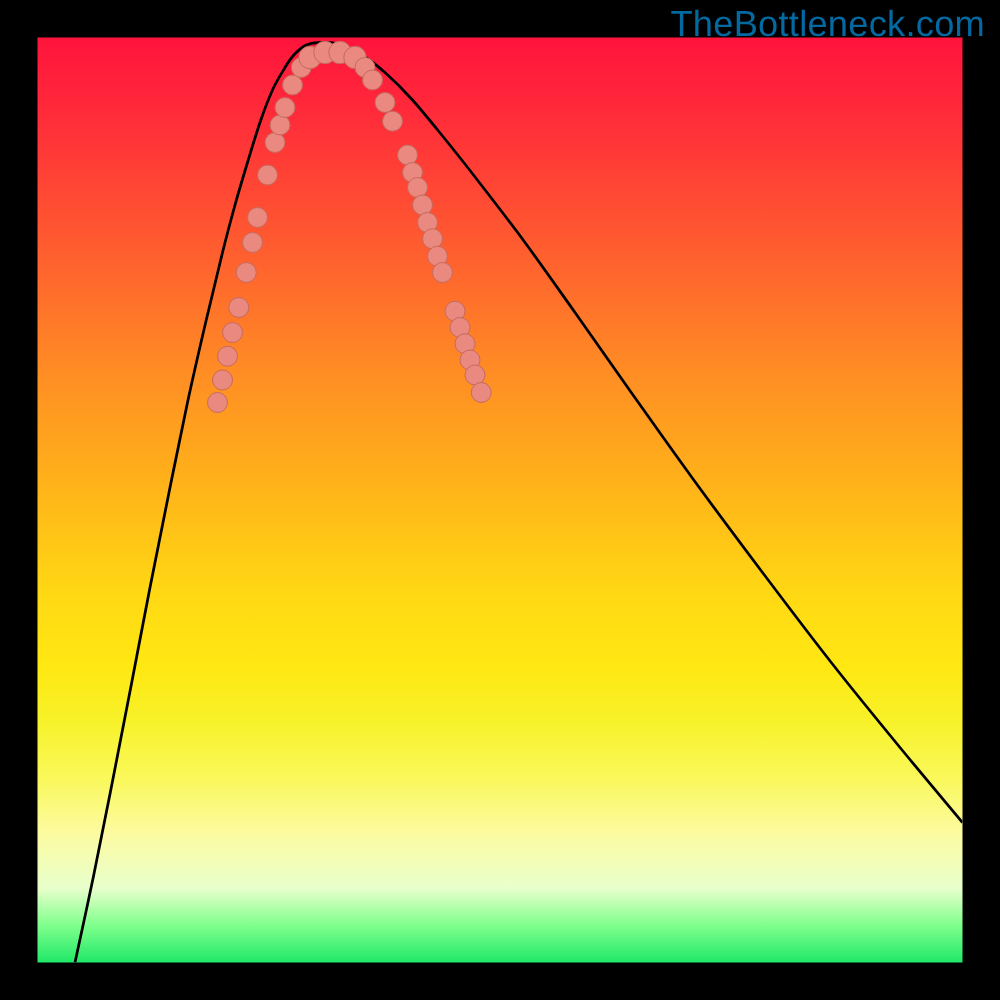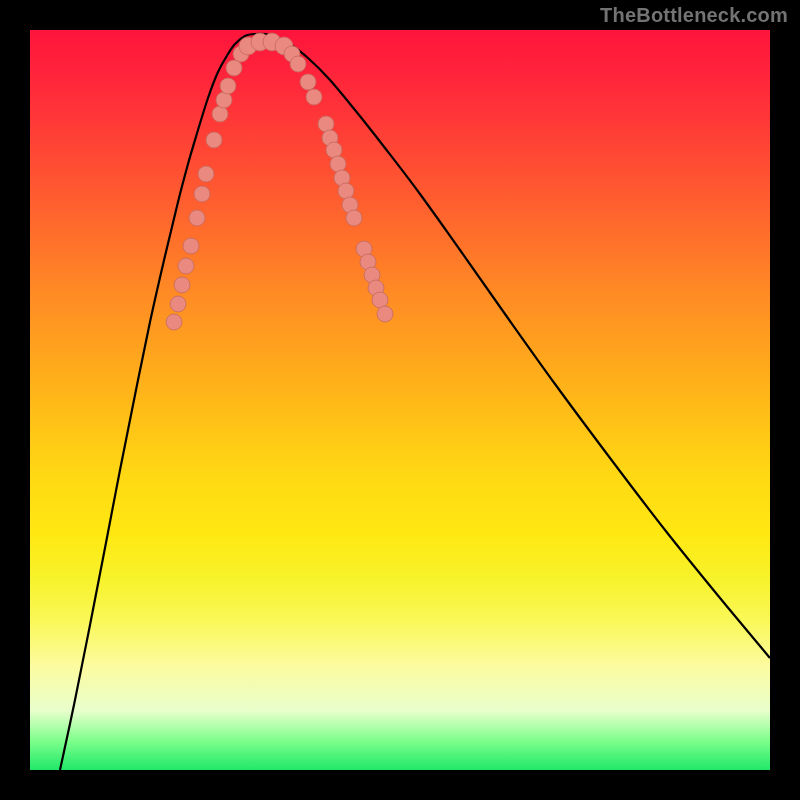--- a/index.html
+++ b/index.html
@@ -36,24 +36,24 @@
       #fcfba0 86%,
       #e8ffcc 92%,
       #7fff8c 96%,
       #20e868 100%
     );
   }
   .watermark {
     position: absolute;
     top: 4px;
     right: 12px;
-    color: #737373;
-    font-size: 20px;
+    color: #0369a1;
+    font-size: 29px;
     letter-spacing: 0.2px;
-    font-weight: 700;
+    font-weight: 400;
   }
   .curve {
     position: absolute;
     left: 30px;
     top: 30px;
     width: 740px;
     height: 740px;
     pointer-events: none;
   }
 </style>

